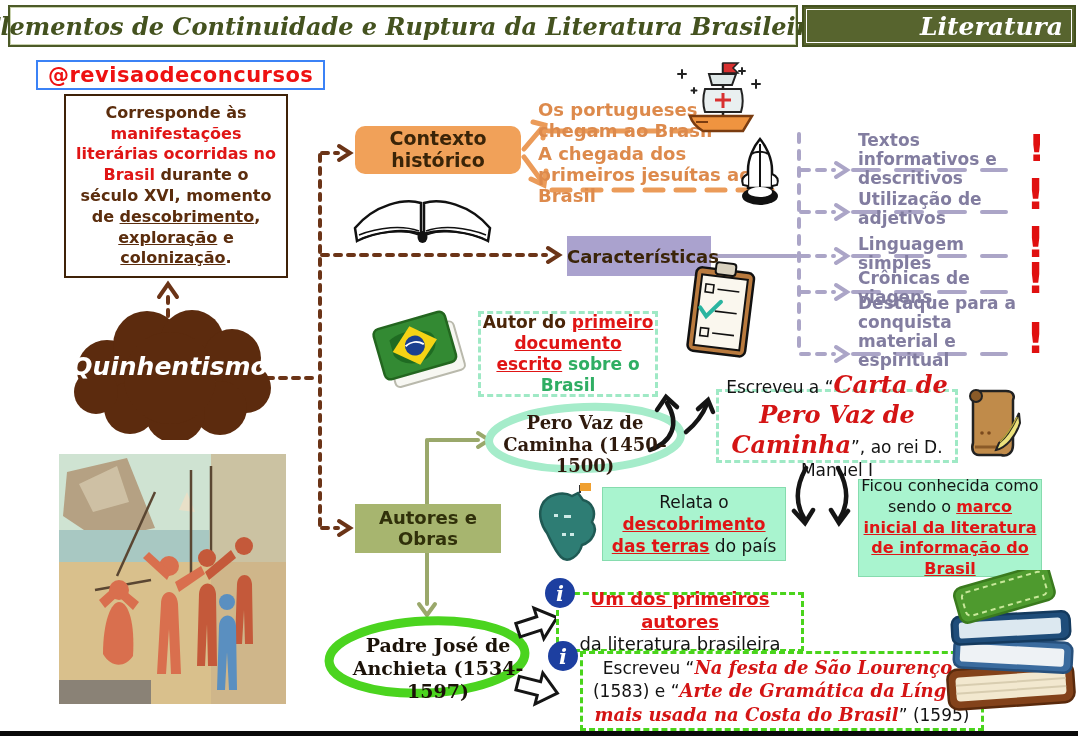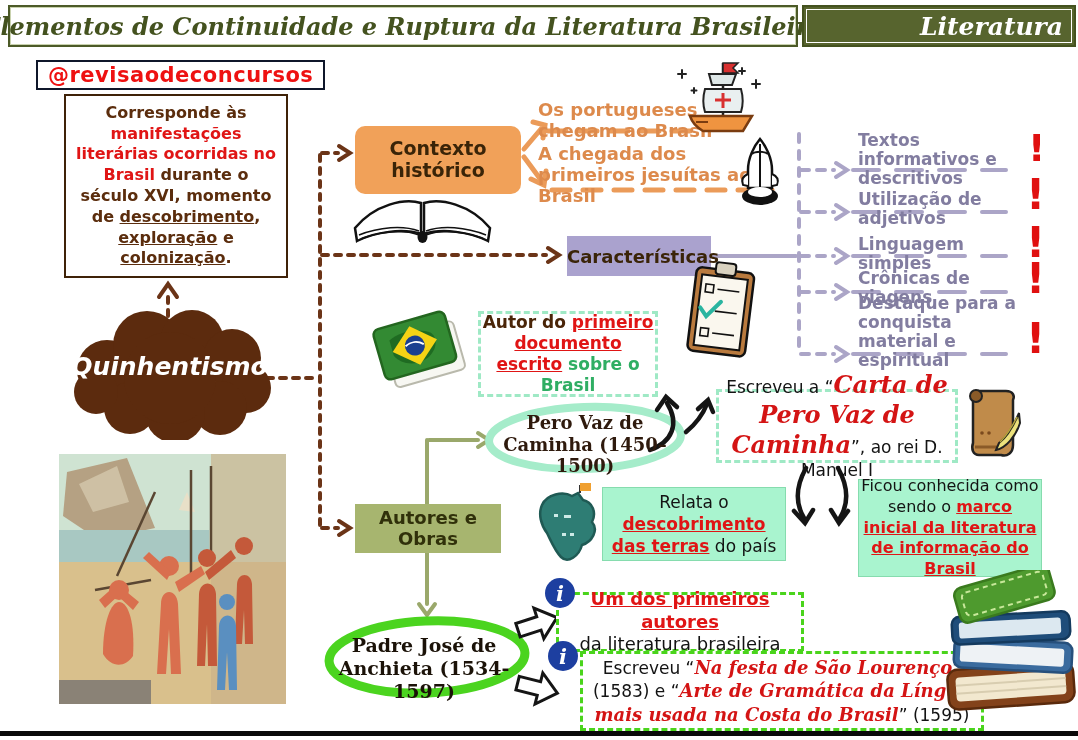--- a/index.html
+++ b/index.html
@@ -10,33 +10,33 @@
   
   .hdrL{left:8px;top:5px;width:786px;height:38px;border:2px solid #4c5a28;background:#fff;
         display:flex;align-items:center;justify-content:center;box-shadow:inset 0 0 0 1px #c9d2ae;}
   .hdrL span{font-family:"DejaVu Serif",serif;font-style:italic;font-weight:bold;
         font-size:24px;color:#44521f;white-space:nowrap;}
   .hdrR{left:802px;top:5px;width:270px;height:38px;background:#57642e;border:2px solid #44521f;}
   .hdrR .inner{position:absolute;left:2px;top:2px;right:2px;bottom:2px;border:1px solid #fff;
         display:flex;align-items:center;justify-content:flex-end;padding-right:8px;box-sizing:border-box;}
   .hdrR span{font-family:"DejaVu Serif",serif;font-style:italic;font-weight:bold;font-size:25px;color:#fff;}
   
-  .badge{left:36px;top:60px;border:2px solid #0f172a;padding:1px 10px;background:#fff;}
+  .badge{left:36px;top:60px;border:2px solid #3b82f6;padding:1px 10px;background:#fff;}
   .badge span{color:#e11;font-weight:bold;font-size:21px;letter-spacing:0.5px;}
   
   .defbox{left:64px;top:94px;width:224px;height:184px;border:2px solid #3f2208;background:#fff;
         display:flex;align-items:center;justify-content:center;text-align:center;
         font-size:16px;font-weight:bold;line-height:1.3;color:#5b2d0d;padding:2px 6px;box-sizing:border-box;}
   .red{color:#e01515;} .u{text-decoration:underline;}
   .greent{color:#2fae63;} .blackt{color:#131313;}
   
   .cloudtxt{left:62px;top:352px;width:215px;text-align:center;color:#fff;font-style:italic;
         font-weight:bold;font-size:25px;}
   
-  .ctxbox{left:355px;top:126px;width:166px;height:68px;background:#f1a159;border-radius:10px;
+  .ctxbox{left:355px;top:126px;width:166px;height:48px;background:#f1a159;border-radius:10px;
         display:flex;align-items:center;justify-content:center;text-align:center;
         font-weight:bold;font-size:19px;color:#3a2408;line-height:1.15;}
   .evt{color:#dd8a4c;font-weight:bold;font-size:18px;line-height:1.16;}
   .carbox{left:567px;top:236px;width:144px;height:40px;background:#aaa2ce;
         display:flex;align-items:center;justify-content:flex-start;
         font-weight:bold;font-size:18px;color:#3a2408;}
   .item{color:#827da0;font-weight:bold;font-size:17px;line-height:1.12;}
   .bang{color:#e01010;font-weight:bold;font-size:42px;font-family:"DejaVu Sans",sans-serif;}
   .autbox{left:355px;top:504px;width:146px;height:49px;background:#a7b56f;
         display:flex;align-items:center;justify-content:center;text-align:center;
@@ -313,21 +313,21 @@
   <div class="abs z2 mintfill" style="left:858px;top:479px;width:184px;height:98px;font-size:16px;line-height:1.3;color:#131313;">
     <div>
       <span>Ficou conhecida como sendo o </span><span class="red u" style="font-weight:bold">marco inicial da literatura de informação do Brasil</span>
     </div>
   </div>
 
   <div class="abs z2 autbox">
     <span>Autores e Obras</span>
   </div>
 
-  <div class="abs z2 ename" style="left:326px;top:634px;width:196px;font-size:19px;color:#1b1208;">
+  <div class="abs z2 ename" style="left:340px;top:634px;width:196px;font-size:19px;color:#1b1208;">
     <span>Padre José de</span><br>
     <span>Anchieta (1534-1597)</span>
   </div>
 
   <div class="abs z2 greendash" style="left:556px;top:592px;width:248px;height:60px;font-size:18px;line-height:1.25;">
     <div>
       <span class="red u" style="font-weight:bold">Um dos primeiros autores</span><br>
       <span class="blackt">da literatura brasileira</span>
     </div>
   </div>

